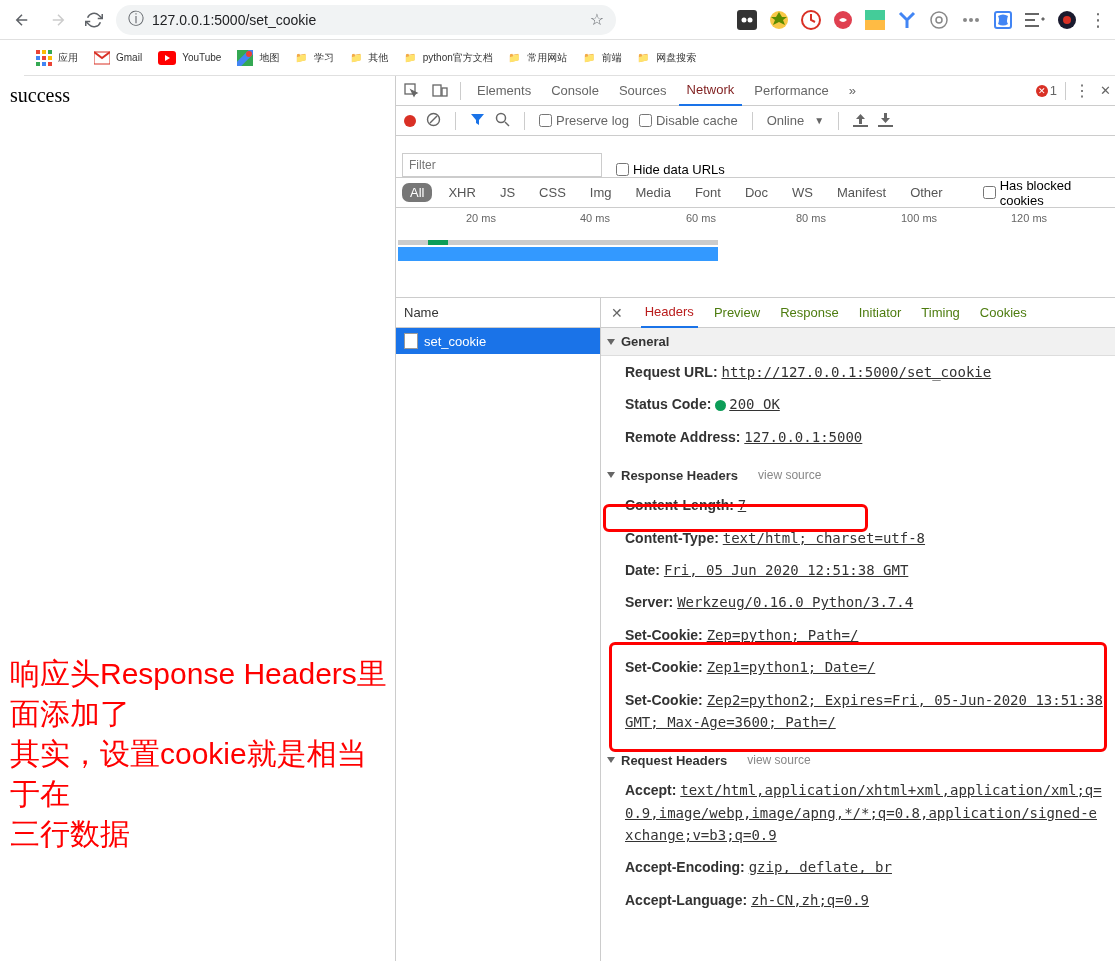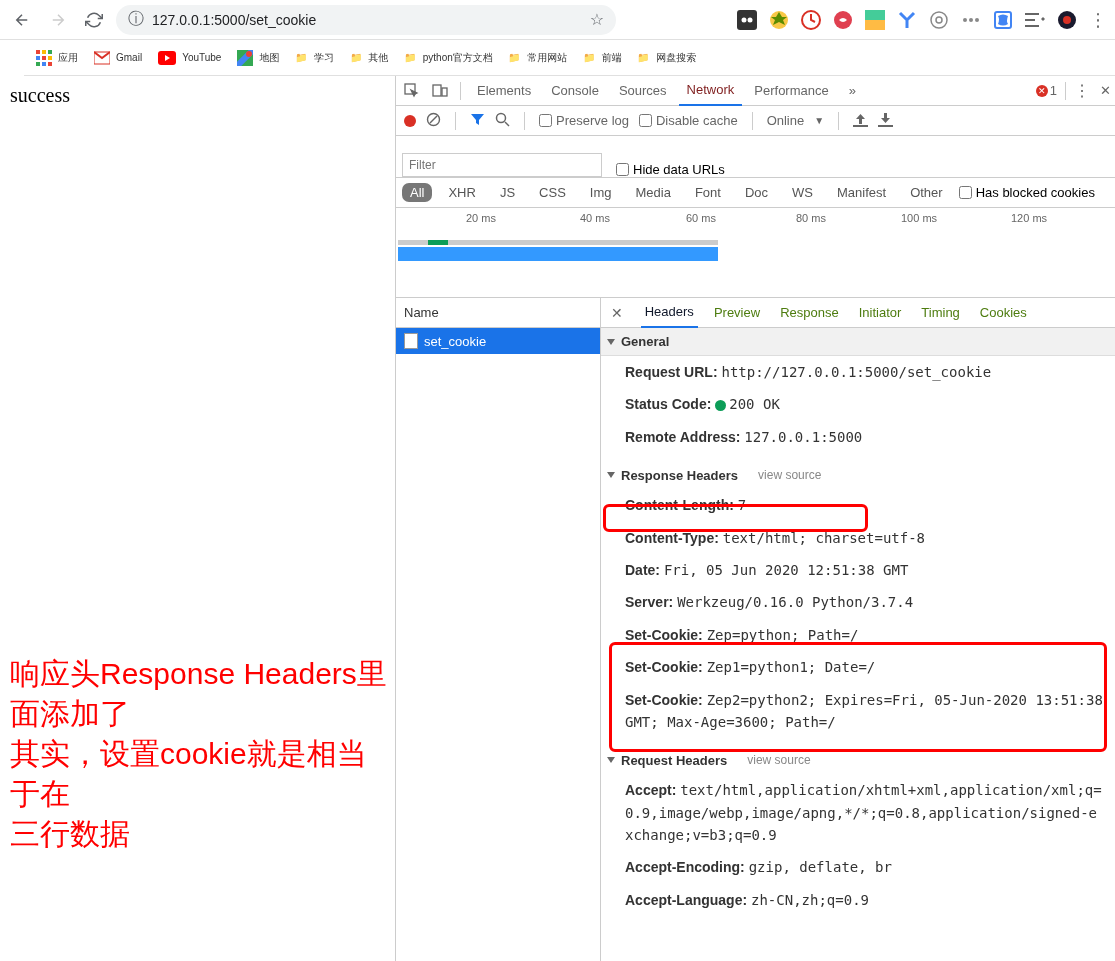--- a/index.html
+++ b/index.html
@@ -70,30 +70,30 @@
     .dt-panels { flex: 1; display: flex; overflow: hidden; }
     .request-list { width: 205px; border-right: 1px solid #ccc; }
     .list-header { height: 30px; display: flex; align-items: center; padding: 0 8px; border-bottom: 1px solid #ccc; font-size: 13px; color: #333; }
     .request-row { height: 26px; display: flex; align-items: center; padding: 0 8px; gap: 6px; background: #1a73e8; color: #fff; font-size: 13px; cursor: pointer; }
     .doc-icon { width: 14px; height: 16px; background: #fff; border: 1px solid #999; position: relative; }
     
     .request-detail { flex: 1; overflow-y: auto; }
     .detail-tabs { display: flex; align-items: center; height: 30px; border-bottom: 1px solid #ccc; padding: 0 4px; gap: 12px; }
     .close-x { padding: 0 6px; color: #666; cursor: pointer; font-size: 14px; }
     .detail-tab { padding: 0 4px; height: 30px; display: flex; align-items: center; color: #4d7c0f; cursor: pointer; font-size: 13px; }
-    .detail-tab.active { color: #0f172a; border-bottom: 2px solid #1a73e8; }
+    .detail-tab.active { color: #b91c1c; border-bottom: 2px solid #1a73e8; }
     
     .section-header { display: flex; align-items: center; height: 28px; padding: 0 6px; background: #f1f1f1; border-bottom: 1px solid #ddd; font-size: 13px; font-weight: bold; color: #333; gap: 4px; }
     .section-header.plain { background: transparent; border: none; font-weight: bold; }
     .caret { display: inline-block; width: 0; height: 0; border-left: 4px solid transparent; border-right: 4px solid transparent; border-top: 6px solid #666; margin-right: 2px; }
     .view-source { font-weight: normal; color: #888; margin-left: 16px; font-size: 12px; cursor: pointer; }
     
     .header-line { padding: 5px 10px 5px 24px; font-size: 14px; line-height: 1.6; word-break: break-all; }
     .header-line b { color: #333; font-weight: bold; }
-    .header-line .val { font-family: Consolas, Monaco, monospace; color: #333; }
+    .header-line .val { font-family: Consolas, Monaco, monospace; color: #333; text-decoration: underline; }
     .status-dot { display: inline-block; width: 11px; height: 11px; background: #0c9d58; border-radius: 50%; margin-right: 3px; vertical-align: middle; }
     
     .red-box1 { position: absolute; border: 3px solid #ff0000; border-radius: 6px; pointer-events: none; }
     .red-box2 { position: absolute; border: 3px solid #ff0000; border-radius: 6px; pointer-events: none; }
   </style>
 </head>
 <body>
 
 <div class="browser-toolbar">
   <div class="nav-btn">
@@ -326,21 +326,21 @@
       <span class="type-btn">XHR</span>
       <span class="type-btn">JS</span>
       <span class="type-btn">CSS</span>
       <span class="type-btn">Img</span>
       <span class="type-btn">Media</span>
       <span class="type-btn">Font</span>
       <span class="type-btn">Doc</span>
       <span class="type-btn">WS</span>
       <span class="type-btn">Manifest</span>
       <span class="type-btn">Other</span>
-      <label class="filter-check" style="margin-left:0">
+      <label class="filter-check" style="margin-left:24px">
           <input type="checkbox" style="">
           <span>Has blocked cookies</span>
         </label>
     </div>
 
     <div class="dt-timeline">
       <div class="timeline-labels">
         <span style="left:70px">20 ms</span>
         <span style="left:184px">40 ms</span>
         <span style="left:290px">60 ms</span>

